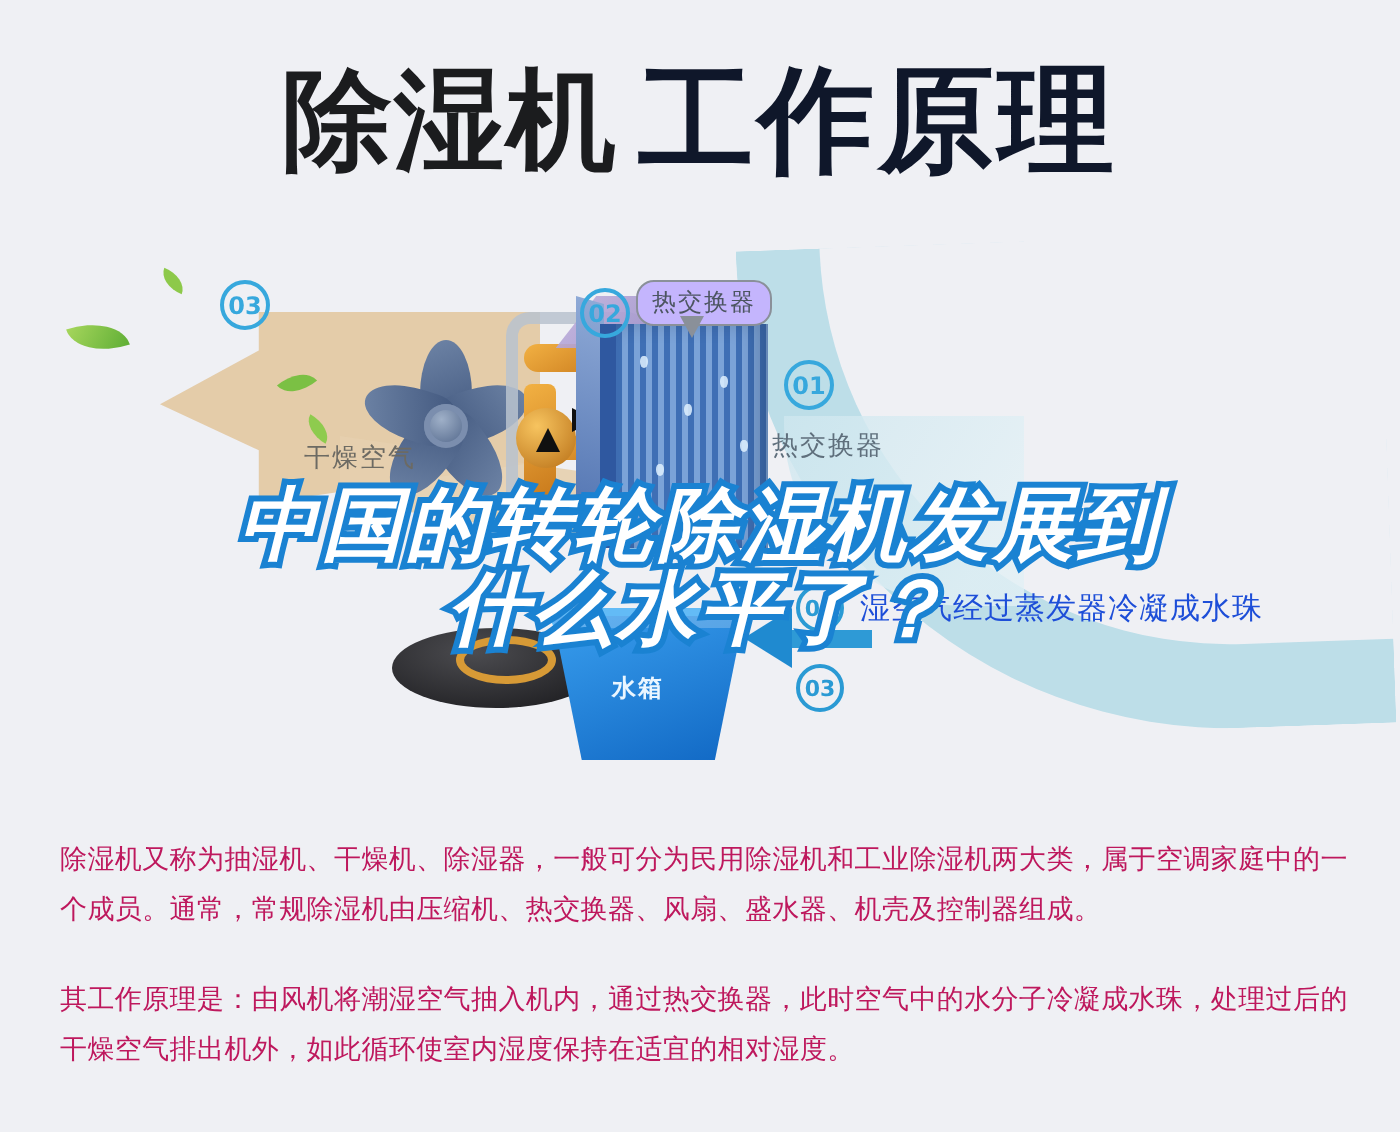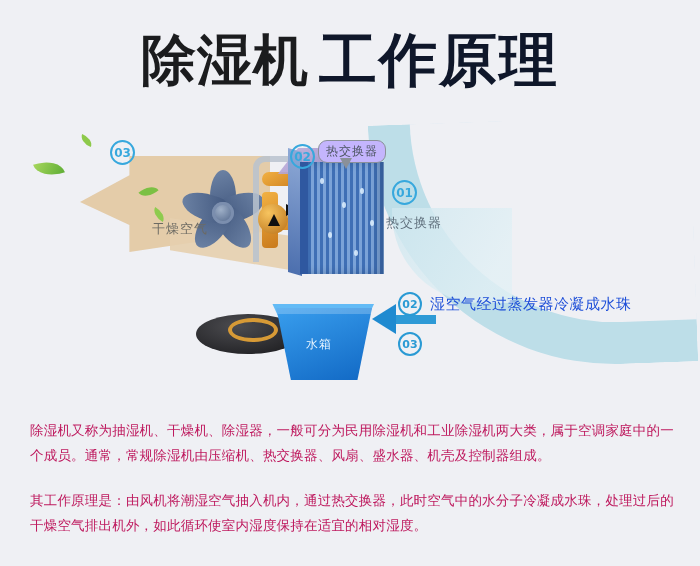--- a/index.html
+++ b/index.html
@@ -134,21 +134,21 @@
     position:absolute;left:268px;top:190px;width:104px;height:72px;
     background:linear-gradient(160deg,#3aa0ef,#1168c4);
     clip-path:polygon(8% 0,100% 0,86% 100%,22% 100%);
     box-shadow:inset 0 6px 0 rgba(255,255,255,.22);
   }
   .tank-lip{
     position:absolute;left:266px;top:186px;width:108px;height:14px;
     background:#5bb7f5;clip-path:polygon(6% 0,100% 0,94% 100%,12% 100%);opacity:.95;
   }
   .tank-label{
-    position:absolute;left:306px;top:218px;color:#eaf6ff;font-size:12px;font-weight:400;
+    position:absolute;left:306px;top:218px;color:#eaf6ff;font-size:12px;font-weight:700;
     letter-spacing:1px;
   }
 
   
   .badge{
     position:absolute;width:21px;height:21px;border-radius:50%;
     border:2px solid #37a8dd;color:#37a8dd;font-size:12px;font-weight:700;
     display:flex;align-items:center;justify-content:center;background:transparent;
   }
   .badge.b-03{left:110px;top:22px;}
@@ -272,19 +272,23 @@
   <div class="steps">
     <div class="step">
       <div class="sb">02</div>
       <div class="st">湿空气经过蒸发器冷凝成水珠</div>
     </div>
     <div class="step">
       <div class="sb">03</div>
     </div>
   </div>
 
+  <div class="overlay">
+    <div class="ov-line l1">中国的转轮除湿机发展到</div>
+    <div class="ov-line l2">什么水平了？</div>
+  </div>
 
   <div class="body-text">
     <p class="para p1">除湿机又称为抽湿机、干燥机、除湿器，一般可分为民用除湿机和工业除湿机两大类，属于空调家庭中的一个成员。通常，常规除湿机由压缩机、热交换器、风扇、盛水器、机壳及控制器组成。</p>
     <p class="para p2">其工作原理是：由风机将潮湿空气抽入机内，通过热交换器，此时空气中的水分子冷凝成水珠，处理过后的干燥空气排出机外，如此循环使室内湿度保持在适宜的相对湿度。</p>
   </div>
 
 </div>
 
 </body></html>

